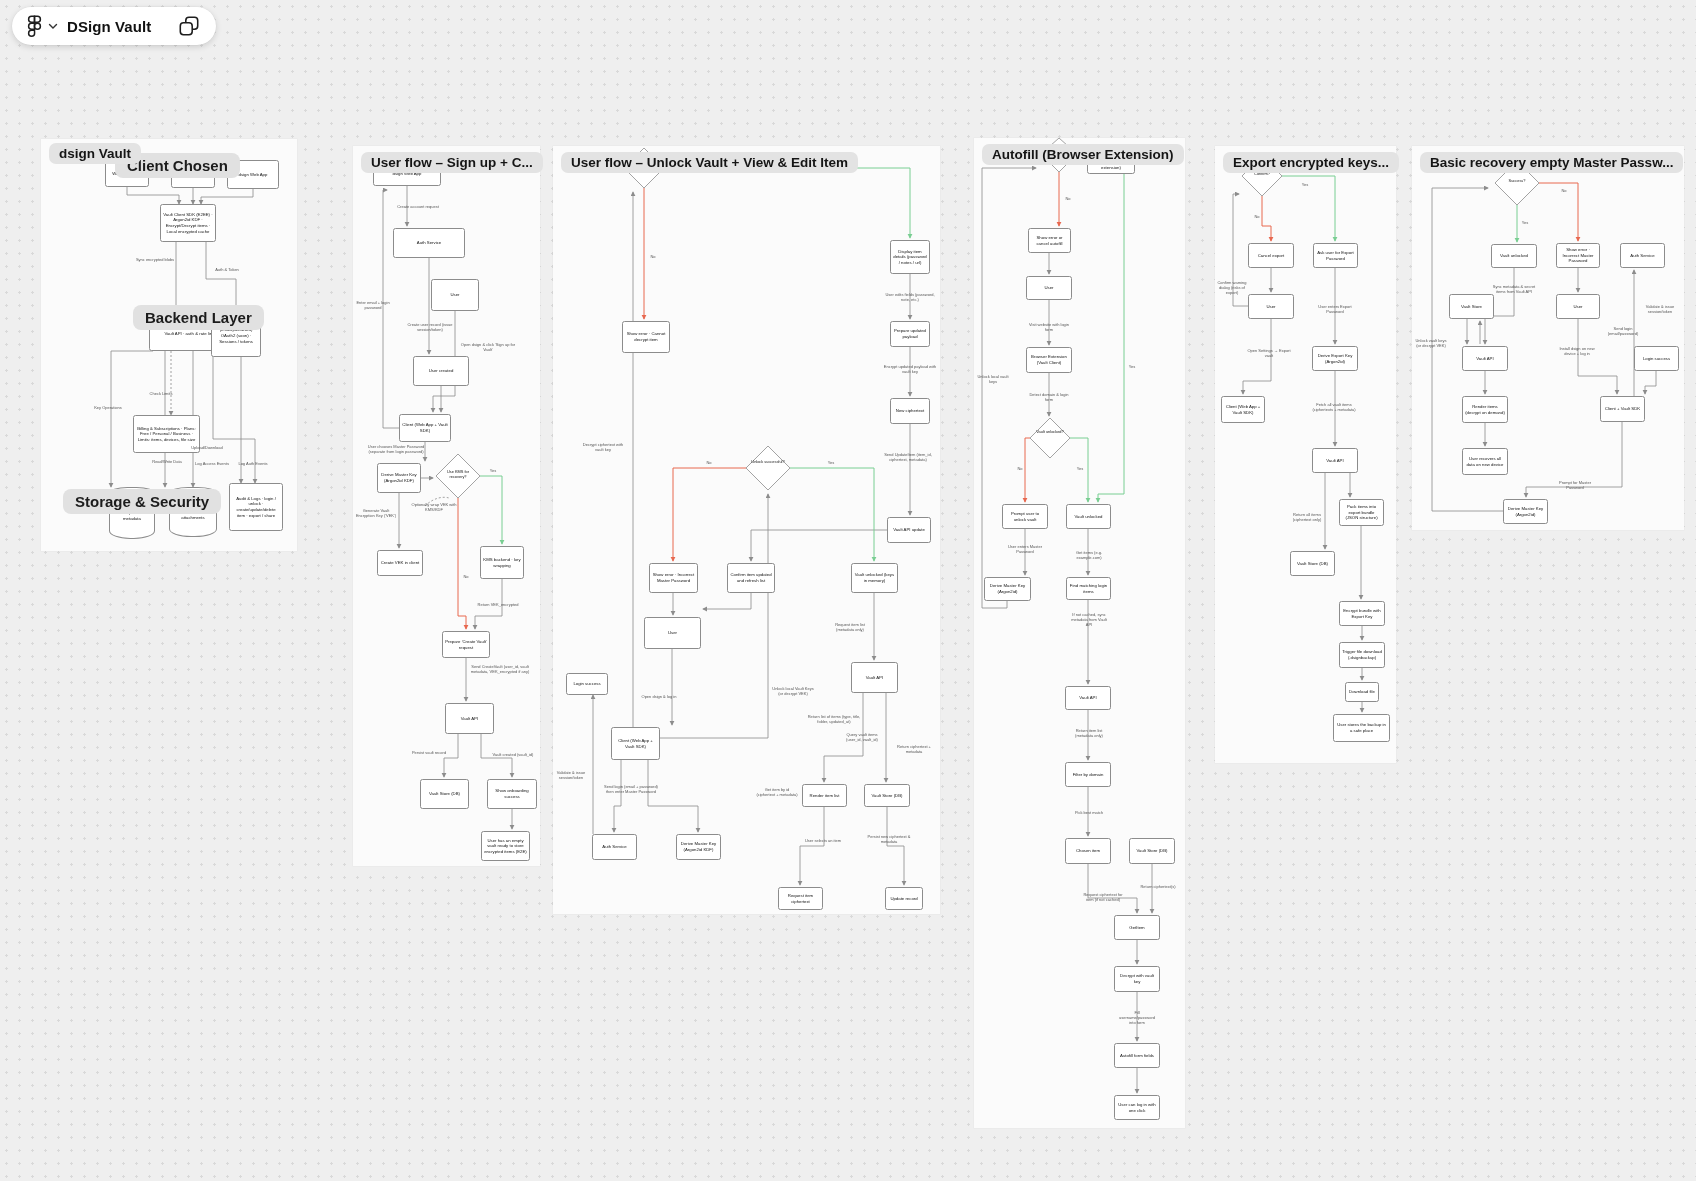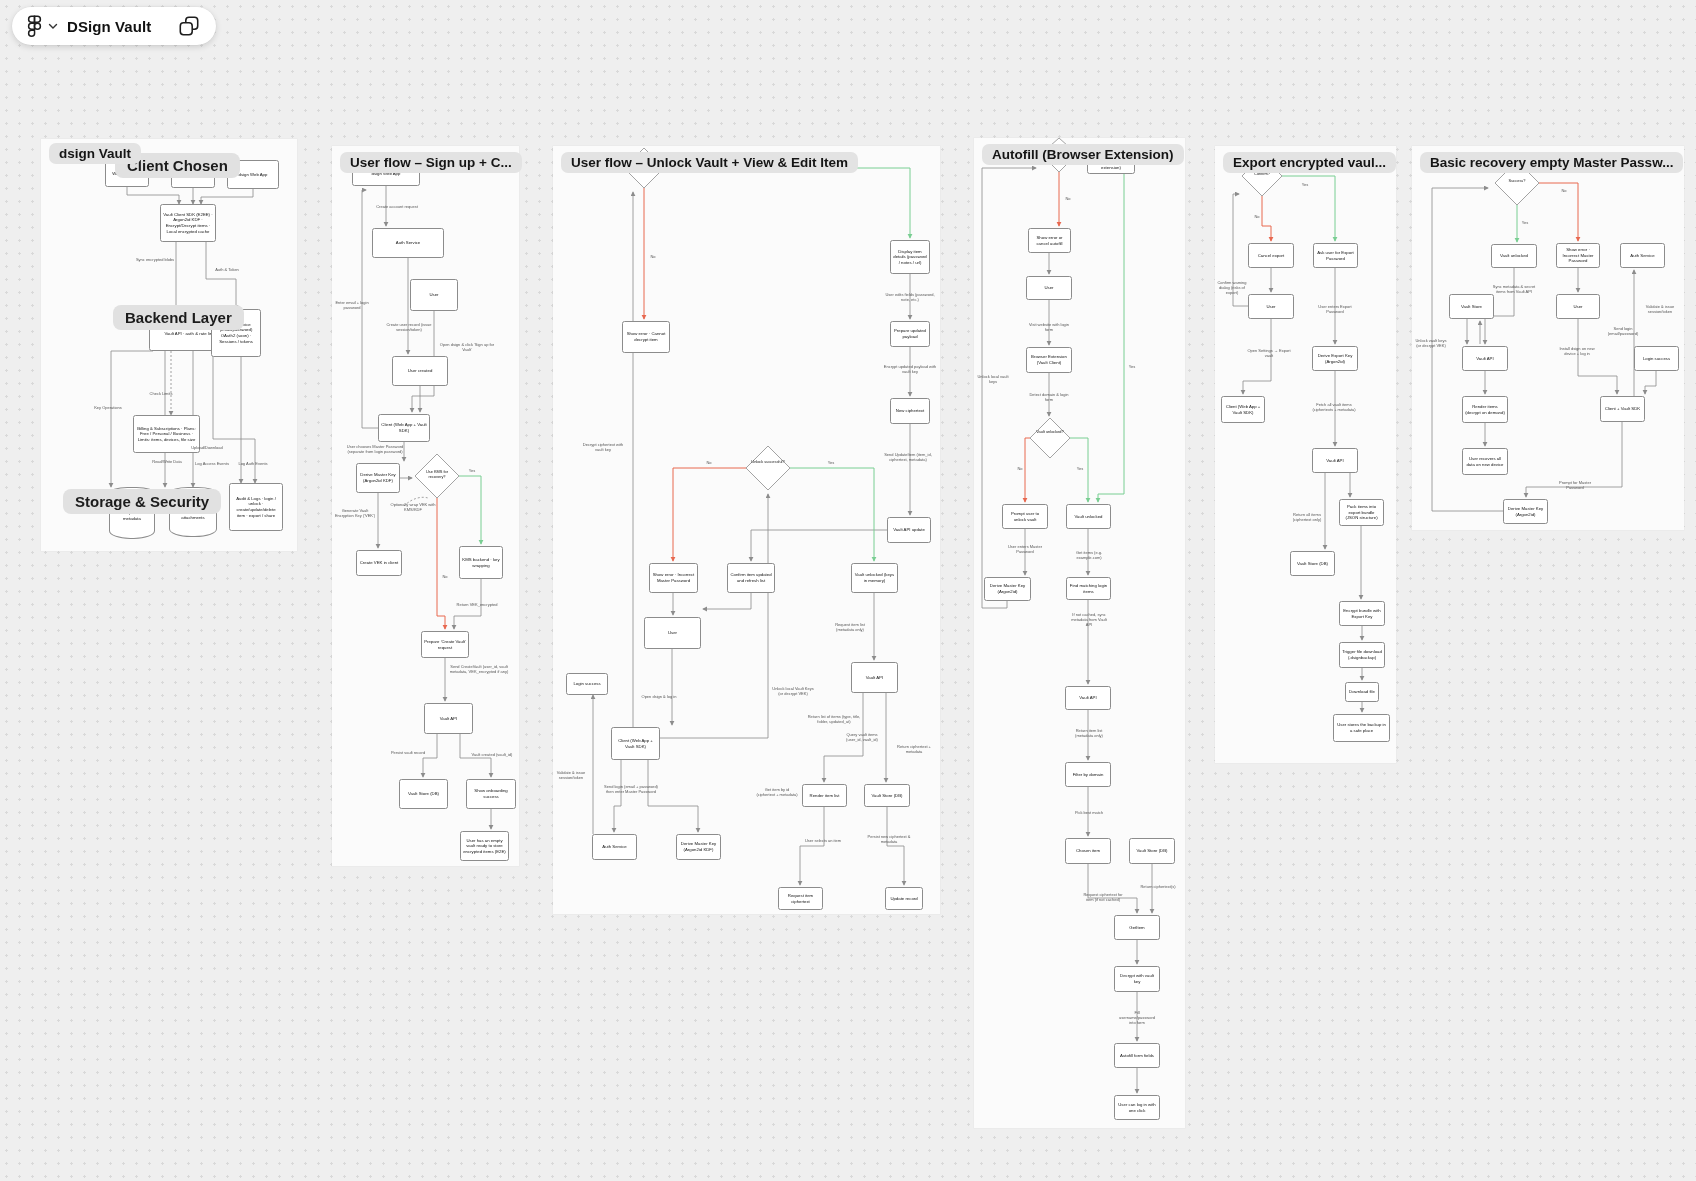--- a/index.html
+++ b/index.html
@@ -72,21 +72,21 @@
       <path d="M130 212 V276" stroke-dasharray="2 2"></path>
       <path d="M112 212 H70 V348"></path>
       <path d="M152 212 V348"></path>
       <path d="M124 212 V348"></path>
       <path d="M200 218 V344"></path>
       <path d="M172 212 V300 H214 V344"></path>
     </g>
   </svg>
   <div class="pill" style="left:8px;top:4px">dsign Vault</div>
   <div class="spill" style="left:74px;top:14px">Client Chosen</div>
-  <div class="spill" style="left:72px;top:166px">Backend Layer</div>
+  <div class="spill" style="left:92px;top:166px">Backend Layer</div>
   <div class="spill" style="left:22px;top:350px">Storage &amp; Security</div>
 
   <div class="n" style="left:64px;top:21px;width:44px;height:27px">
       <span>Web App (SPA)</span>
     </div>
   <div class="n" style="left:130px;top:21px;width:44px;height:28px">
       <span>Mobile App</span>
     </div>
   <div class="n" style="left:186px;top:21px;width:52px;height:29px">
       <span>dsign Web App</span>
@@ -116,21 +116,21 @@
   <div class="el" style="left:92px;top:118px;width:44px">Sync encrypted blobs</div>
   <div class="el" style="left:168px;top:128px;width:36px">Auth &amp; Token</div>
   <div class="el" style="left:102px;top:252px;width:36px">Check Limits</div>
   <div class="el" style="left:50px;top:266px;width:34px">Key Operations</div>
   <div class="el" style="left:146px;top:306px;width:40px">Upload/Download</div>
   <div class="el" style="left:108px;top:320px;width:36px">Read/Write Data</div>
   <div class="el" style="left:152px;top:322px;width:38px">Log Access Events</div>
   <div class="el" style="left:194px;top:322px;width:36px">Log Auth Events</div>
 </div>
 
-<div class="frame" style="left:332px;top:146px;width:187px;height:720px">
+<div class="frame" style="left:353px;top:146px;width:187px;height:720px">
   <svg class="edges" width="187" height="720">
     <defs>
       <marker id="g2" markerWidth="6" markerHeight="6" refX="4.2" refY="2.5" orient="auto" markerUnits="userSpaceOnUse">
           <path d="M0 0L5 2.5L0 5Z" fill="#8c8c8c"></path>
         </marker>
       <marker id="r2" markerWidth="6" markerHeight="6" refX="4.2" refY="2.5" orient="auto" markerUnits="userSpaceOnUse">
           <path d="M0 0L5 2.5L0 5Z" fill="#e8684f"></path>
         </marker>
       <marker id="y2" markerWidth="6" markerHeight="6" refX="4.2" refY="2.5" orient="auto" markerUnits="userSpaceOnUse">
           <path d="M0 0L5 2.5L0 5Z" fill="#79ce92"></path>
@@ -462,21 +462,21 @@
       <path d="M110 327 V403"></path>
       <path d="M146 380 V453"></path>
       <path d="M147 480 V494"></path>
       <path d="M147 522 V534"></path>
       <path d="M147 556 V566"></path>
     </g>
     <polygon points="47,10 67,30 47,50 27,30" fill="#fff" stroke="#8c8c8c" stroke-width=".8"></polygon>
     <path d="M47 50 V80 H56 V95" fill="none" stroke="#e8684f" stroke-width="1" marker-end="url(#r5)"></path>
     <path d="M67 30 H120 V95" fill="none" stroke="#79ce92" stroke-width="1" marker-end="url(#y5)"></path>
   </svg>
-  <div class="pill" style="left:8px;top:6px">Export encrypted vaul...</div>
+  <div class="pill" style="left:8px;top:6px">Export encrypted keys...</div>
   <div class="dl" style="left:27px;top:26px;width:40px">Confirm?</div>
 
   <div class="n" style="left:33px;top:97px;width:46px;height:25px">
       <span>Cancel export</span>
     </div>
   <div class="n" style="left:98px;top:97px;width:45px;height:25px">
       <span>Ask user for Export Password</span>
     </div>
   <div class="n" style="left:33px;top:148px;width:46px;height:25px">
       <span>User</span>

